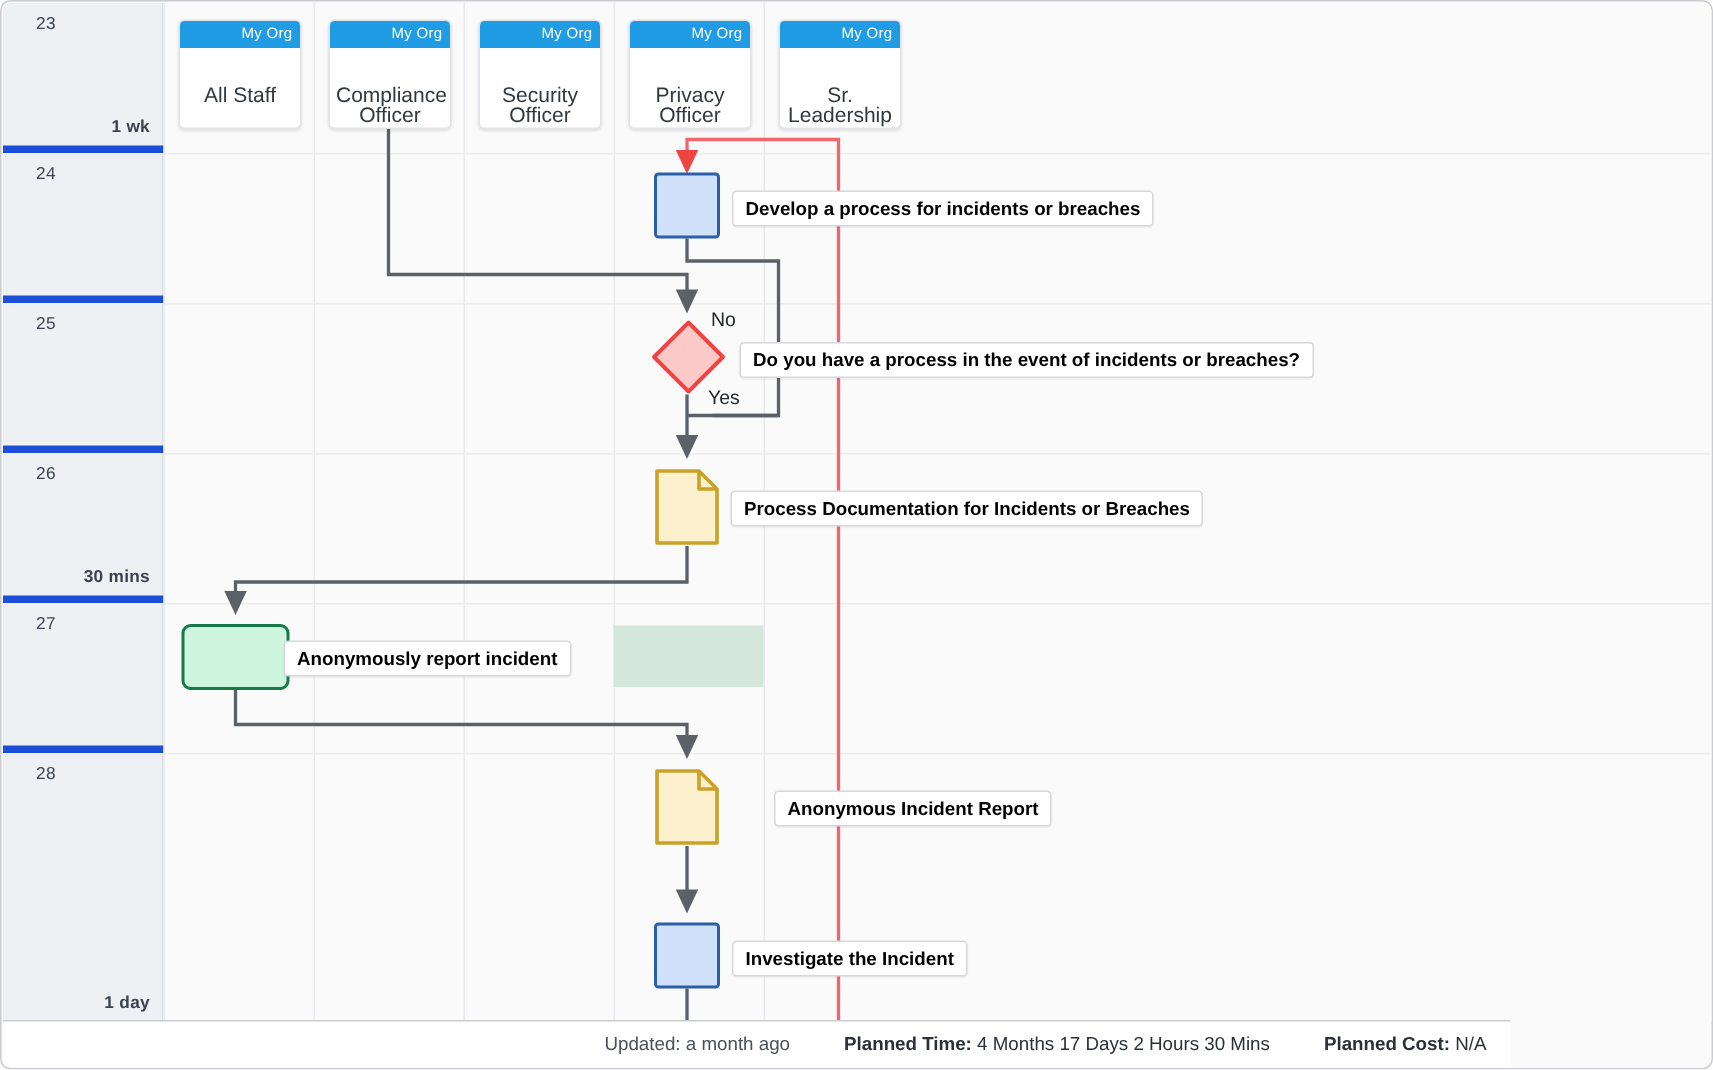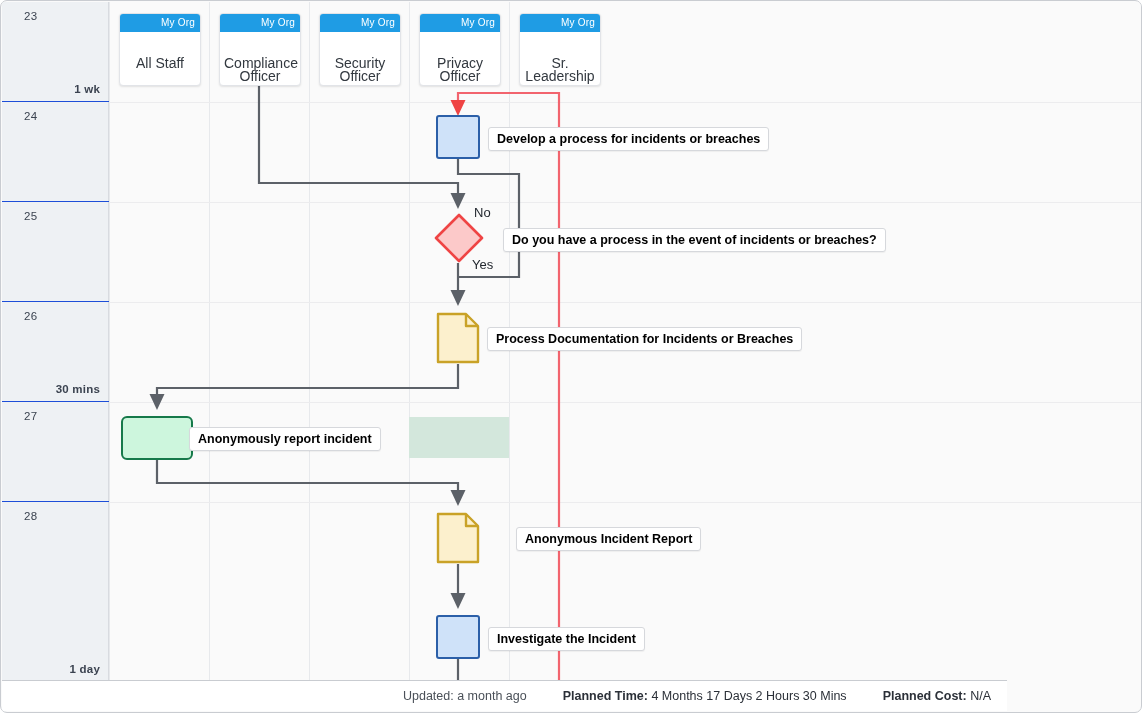--- a/index.html
+++ b/index.html
@@ -3,21 +3,21 @@
 <meta charset="utf-8">
 <style>
   html,body{margin:0;padding:0;background:#ffffff;}
   body{font-family:"Liberation Sans",sans-serif;-webkit-font-smoothing:antialiased;}
   #app{position:relative;width:1142px;height:713px;box-sizing:border-box;
        border:1px solid #c9ccd1;border-radius:7px;background:#fafafa;overflow:hidden;}
 
   
   #gutter{position:absolute;left:1px;top:1px;width:107px;height:679px;background:#eef1f4;
           border-right:1px solid #d8dbe0;box-sizing:border-box;}
-  .trow{position:absolute;left:0;width:107px;box-sizing:border-box;border-bottom:1px solid #1d4ed8;}
+  .trow{position:absolute;left:0;width:107px;box-sizing:border-box;border-bottom:5px solid #1d4ed8;}
   .trow:last-child{border-bottom:none;}
   .trow .tnum{position:absolute;left:22px;top:8px;font-size:11.5px;color:#3b4350;letter-spacing:.3px;}
   .trow .tdur{position:absolute;right:9px;bottom:6px;font-size:11.5px;color:#3b4350;font-weight:bold;letter-spacing:.2px;}
 
   
   #canvas{position:absolute;left:108px;top:1px;width:1033px;height:679px;background:#fafafa;overflow:hidden;}
   .lane-div{position:absolute;top:0;width:1px;height:679px;background:#e7e9ec;}
   .row-div{position:absolute;left:0;width:1033px;height:1px;background:#ececee;}
 
   
@@ -153,21 +153,21 @@
           <div class="nm">Sr. Leadership</div>
         </div>
       </div>
 
     <div id="node-layer">
         <div class="node n-process" style="left: 327px; top: 113px;"></div>
         <div class="lbl" style="left: 379px; top: 125px;">Develop a process for incidents or breaches</div>
         <div class="node n-dec" style="left: 325px; top: 211px;"><svg width="50" height="50" viewBox="0 0 50 50">
             <path d="M25,2 L48,25 L25,48 L2,25 Z" fill="#fcc9c9" stroke="#ef4444" stroke-width="2.6" stroke-linejoin="round"></path>
           </svg></div>
-        <div class="lbl" style="left: 394px; top: 226px;">Do you have a process in the event of incidents or breaches?</div>
+        <div class="lbl" style="left: 384px; top: 226px;">Do you have a process in the event of incidents or breaches?</div>
         <div class="node n-doc" style="left: 327px; top: 310px;"><svg width="44" height="52" viewBox="0 0 44 52">
             <path d="M2,2 H30 L42,14 V50 H2 Z" fill="#fcf0cd" stroke="#c9a227" stroke-width="2.4" stroke-linejoin="round"></path>
             <path d="M30,2 L30,14 L42,14" fill="none" stroke="#c9a227" stroke-width="2.4" stroke-linejoin="round"></path>
           </svg></div>
         <div class="lbl" style="left: 378px; top: 325px;">Process Documentation for Incidents or Breaches</div>
         <div class="node n-manual" style="left: 12px; top: 414px;"></div>
         <div class="lbl" style="left: 80px; top: 425px;">Anonymously report incident</div>
         <div class="node n-doc" style="left: 327px; top: 510px;"><svg width="44" height="52" viewBox="0 0 44 52">
             <path d="M2,2 H30 L42,14 V50 H2 Z" fill="#fcf0cd" stroke="#c9a227" stroke-width="2.4" stroke-linejoin="round"></path>
             <path d="M30,2 L30,14 L42,14" fill="none" stroke="#c9a227" stroke-width="2.4" stroke-linejoin="round"></path>

